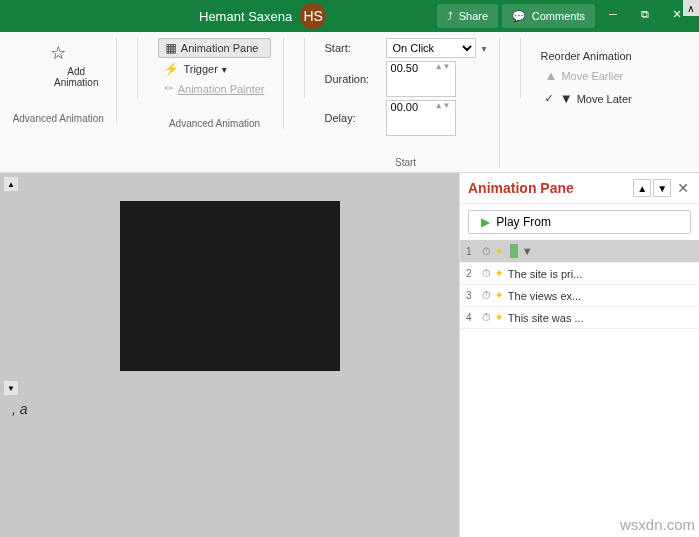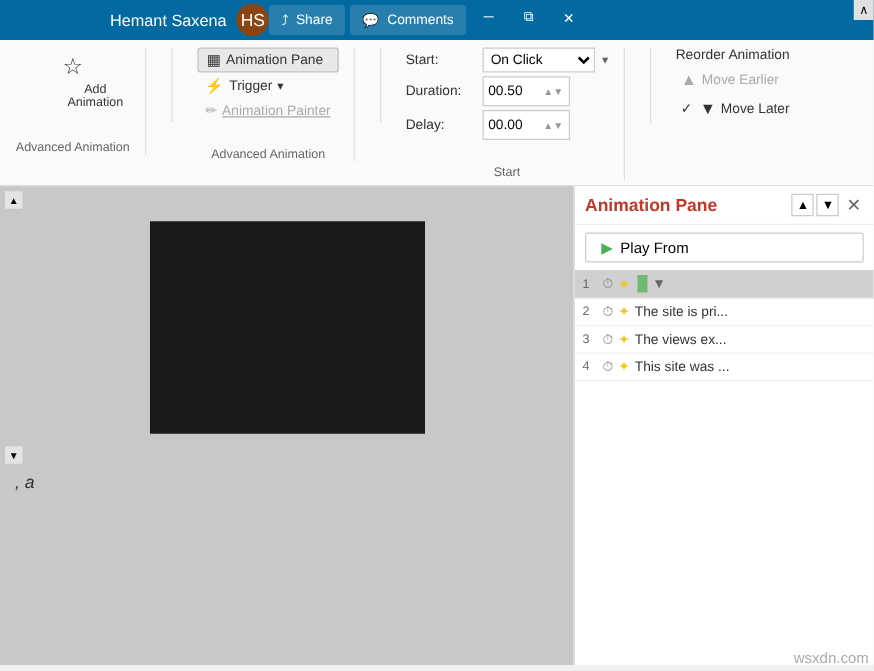--- a/index.html
+++ b/index.html
@@ -8,25 +8,25 @@
       font-size: 12px;
       background: #f0f0f0;
       width: 699px;
       height: 537px;
       overflow: hidden;
       position: relative;
     }
 
     
     .titlebar {
-      background: #0369a1;
+      background: #15803d;
       height: 32px;
       display: flex;
       align-items: center;
-      justify-content: flex-start;
+      justify-content: space-between;
       padding: 0 8px;
       color: white;
     }
     .titlebar-center {
       display: flex;
       align-items: center;
       gap: 8px;
       font-size: 13px;
       font-weight: 500;
     }
@@ -157,26 +157,25 @@
       gap: 6px;
       font-size: 11px;
     }
     .timing-label {
       width: 55px;
       color: #333;
       font-size: 11px;
     }
     .timing-input {
       width: 70px;
-      height: 24px;
+      height: 36px;
       border: 1px solid #ccc;
       padding: 0 4px;
       font-size: 11px;
       display: flex;
-      align-items: center;
       justify-content: space-between;
       background: white;
     }
     .timing-select {
       width: 90px;
       height: 20px;
       border: 1px solid #ccc;
       background: white;
       font-size: 11px;
       padding: 0 2px;
@@ -392,21 +391,21 @@
       justify-content: center;
       font-size: 10px;
       cursor: pointer;
       border: none;
     }
 
     .watermark {
       position: absolute;
       bottom: 4px;
       right: 4px;
-      font-size: 12px;
+      font-size: 15px;
       color: #aaa;
     }
   </style>
 </head>
 <body>
 
 <div class="titlebar">
   <div style="width:80px"></div>
   <div class="titlebar-center">
     <span>Hemant Saxena</span>
@@ -486,21 +485,21 @@
           <span>00.00</span>
           <span style="font-size:8px;color:#999;">▲▼</span>
         </div>
       </div>
     </div>
     <span class="ribbon-group-label">Start</span>
   </div>
 
   <div class="ribbon-separator"></div>
 
-  <div class="ribbon-group" style="border-right:none;">
+  <div class="ribbon-group" style="border-right:none;margin-top:12px;">
     <div class="reorder-group">
       <span class="reorder-title">Reorder Animation</span>
       <button class="reorder-btn disabled">
         <span style="font-size:13px;color:#aaa;">▲</span>
         <span style="color:#aaa;">Move Earlier</span>
       </button>
       <button class="reorder-btn checkmark">
         <span style="font-size:13px;">▼</span>
         <span>Move Later</span>
       </button>

